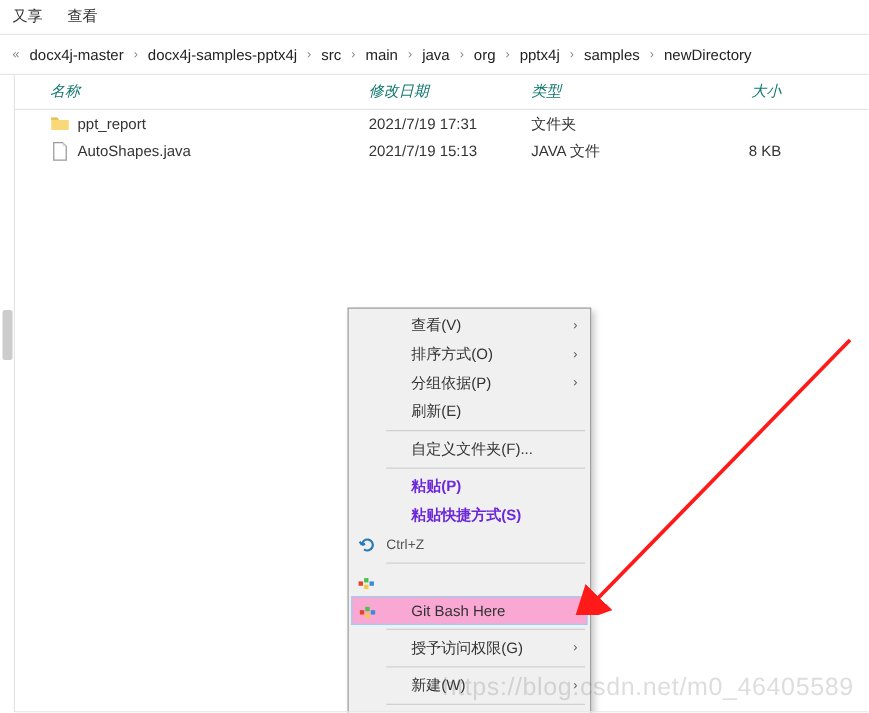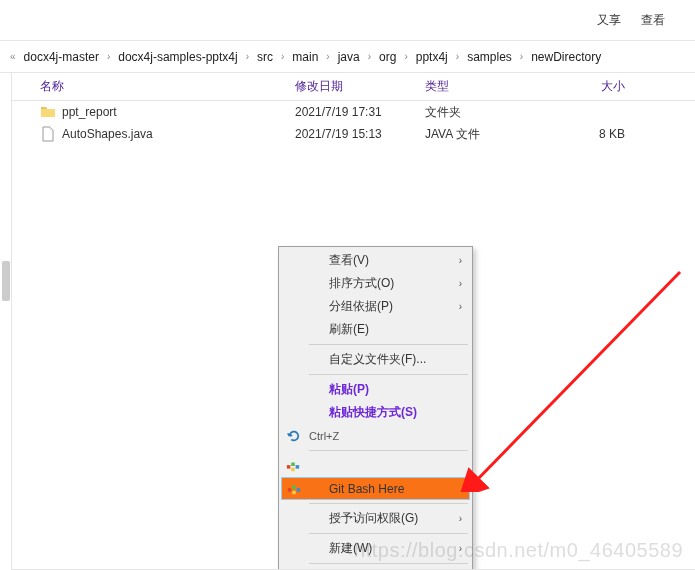--- a/index.html
+++ b/index.html
@@ -1,42 +1,42 @@
 <!DOCTYPE html>
 <html><head>
 <meta charset="utf-8">
 <style>
 * { margin: 0; padding: 0; box-sizing: border-box; font-family: "Microsoft YaHei", "Segoe UI", sans-serif; }
 body { width: 695px; height: 570px; background: #fff; font-size: 12px; color: #333; overflow: hidden; position: relative; }
 
-.top-bar { height: 41px; display: flex; align-items: center; padding: 0 10px; border-bottom: 1px solid #e5e5e5; justify-content: flex-end; }
+.top-bar { height: 28px; display: flex; align-items: center; padding: 0 10px; border-bottom: 1px solid #e5e5e5; }
 .top-bar span { margin-right: 20px; color: #333; }
 
 .breadcrumb { height: 32px; display: flex; align-items: center; padding: 0 8px; border-bottom: 1px solid #e5e5e5; background: #fff; }
 .crumb { padding: 4px 6px; color: #222; cursor: pointer; white-space: nowrap; }
 .chevron { color: #888; padding: 0 2px; font-size: 10px; }
 
 .content { display: flex; height: calc(100% - 60px); }
 .sidebar-stub { width: 12px; border-right: 1px solid #e5e5e5; display: flex; flex-direction: column; }
 .scroll-chunk { background: #ccc; height: 40px; margin-top: 188px; width: 8px; margin-left: 2px; border-radius: 2px; }
 
 .main { flex: 1; position: relative; }
-.header-row { display: flex; align-items: center; height: 28px; border-bottom: 1px solid #e5e5e5; padding-left: 28px; color: #4c1d95; }
+.header-row { display: flex; align-items: center; height: 28px; border-bottom: 1px solid #e5e5e5; padding-left: 28px; color: #0f766e; font-style: italic; }
 .col-name { width: 255px; }
 .col-date { width: 130px; }
 .col-type { width: 120px; }
 .col-size { width: 80px; text-align: right; }
 
 .row { display: flex; align-items: center; height: 22px; padding-left: 28px; color: #333; }
 .icon { width: 16px; height: 16px; margin-right: 6px; display: inline-flex; align-items: center; justify-content: center; }
 .folder-icon svg, .file-icon svg { width: 16px; height: 16px; }
 
 .context-menu { position: absolute; left: 278px; top: 246px; width: 195px; background: #f0f0f0; border: 1px solid #a0a0a0; box-shadow: 3px 3px 5px rgba(0,0,0,0.2); padding: 2px; }
 .menu-item { display: flex; align-items: center; height: 23px; padding: 0 8px 0 28px; position: relative; cursor: default; }
-.menu-item.hover { background: #f97316; border: 1px solid #99ccf0; height: 23px; padding: 0 7px 0 27px; }
+.menu-item.hover { background: #f9a8d4; border: 1px solid #99ccf0; height: 23px; padding: 0 7px 0 27px; }
 .menu-item .label { flex: 1; margin-left: 20px; }
 .menu-item .shortcut { color: #555; font-size: 11px; }
 .menu-item .arrow { font-size: 10px; color: #555; }
 .menu-item.disabled { color: #6d28d9; font-weight: bold; }
 .menu-sep { height: 1px; background: #d0d0d0; margin: 3px 2px 3px 28px; }
 .menu-icon { position: absolute; left: 4px; width: 16px; height: 16px; display: flex; align-items: center; justify-content: center; }
 
 .arrow-annotation { position: absolute; top: 252px; left: 460px; width: 240px; height: 240px; pointer-events: none; }
 
 .watermark { position: absolute; right: 12px; bottom: 8px; color: rgba(120,120,120,0.25); font-size: 20px; letter-spacing: 0.5px; }

